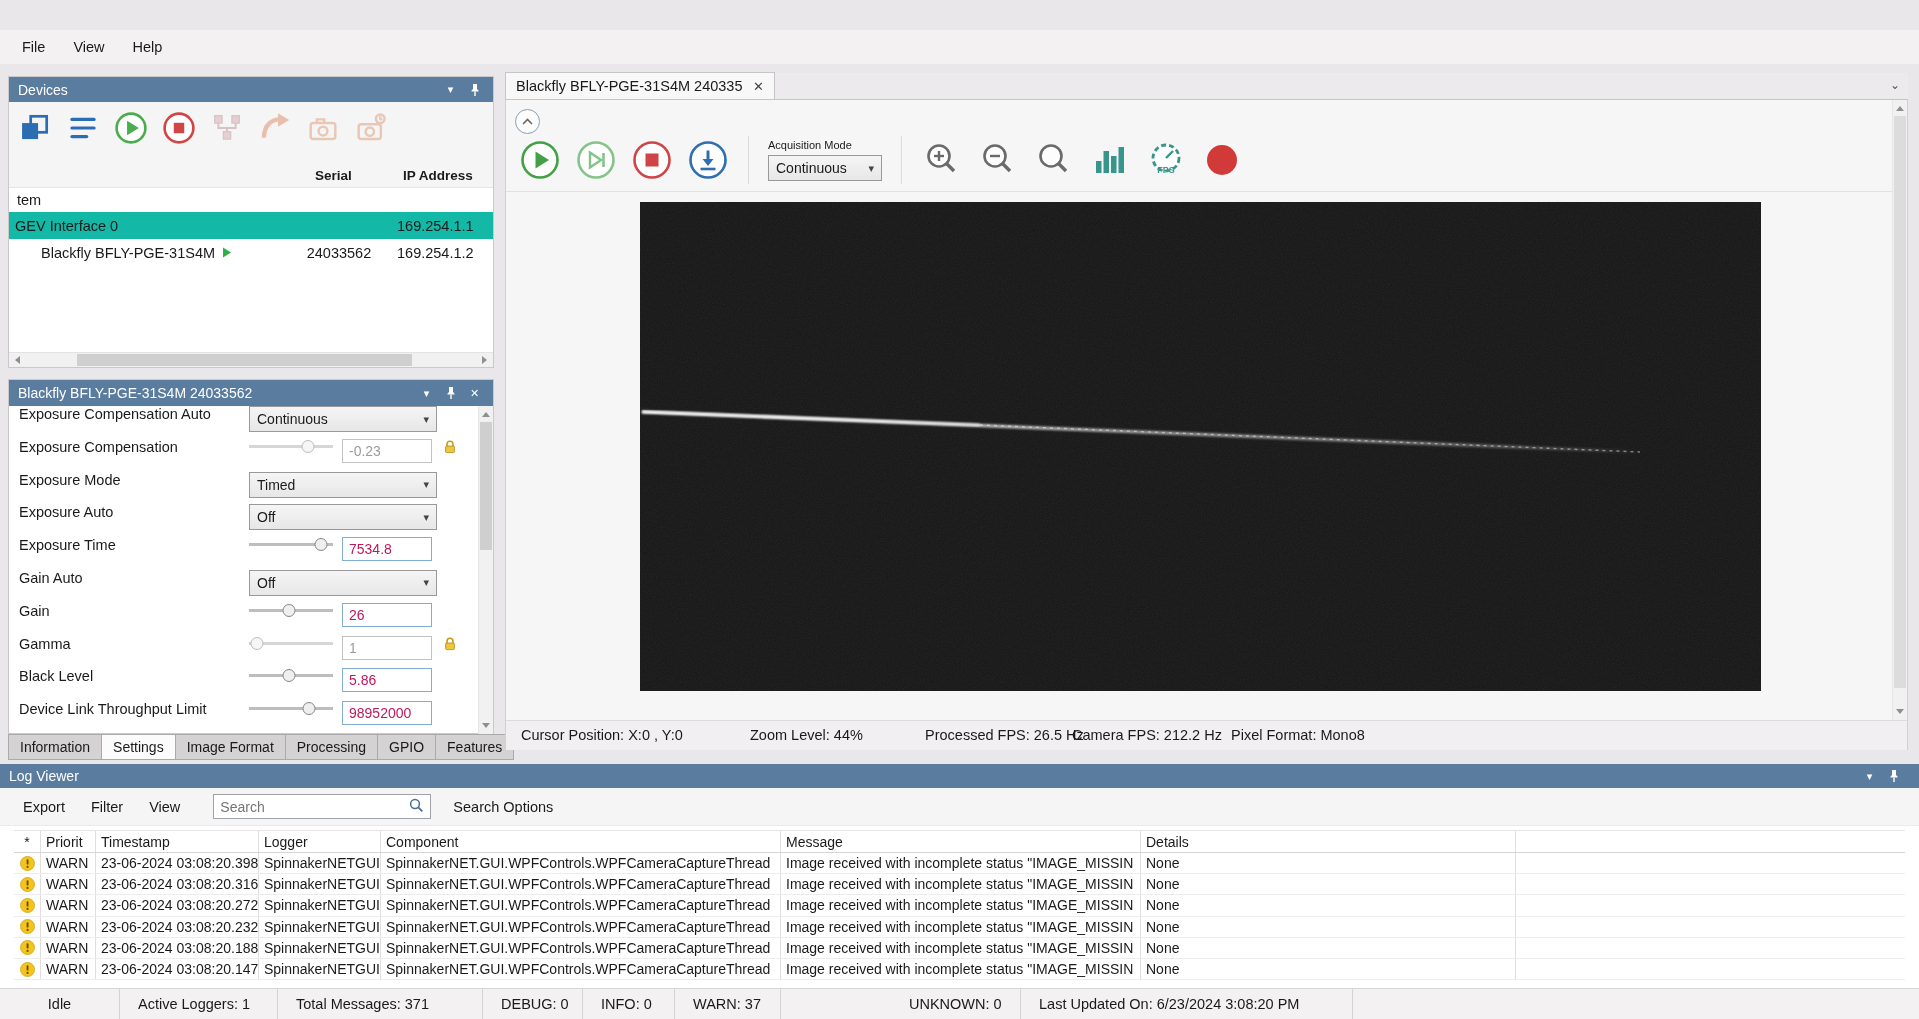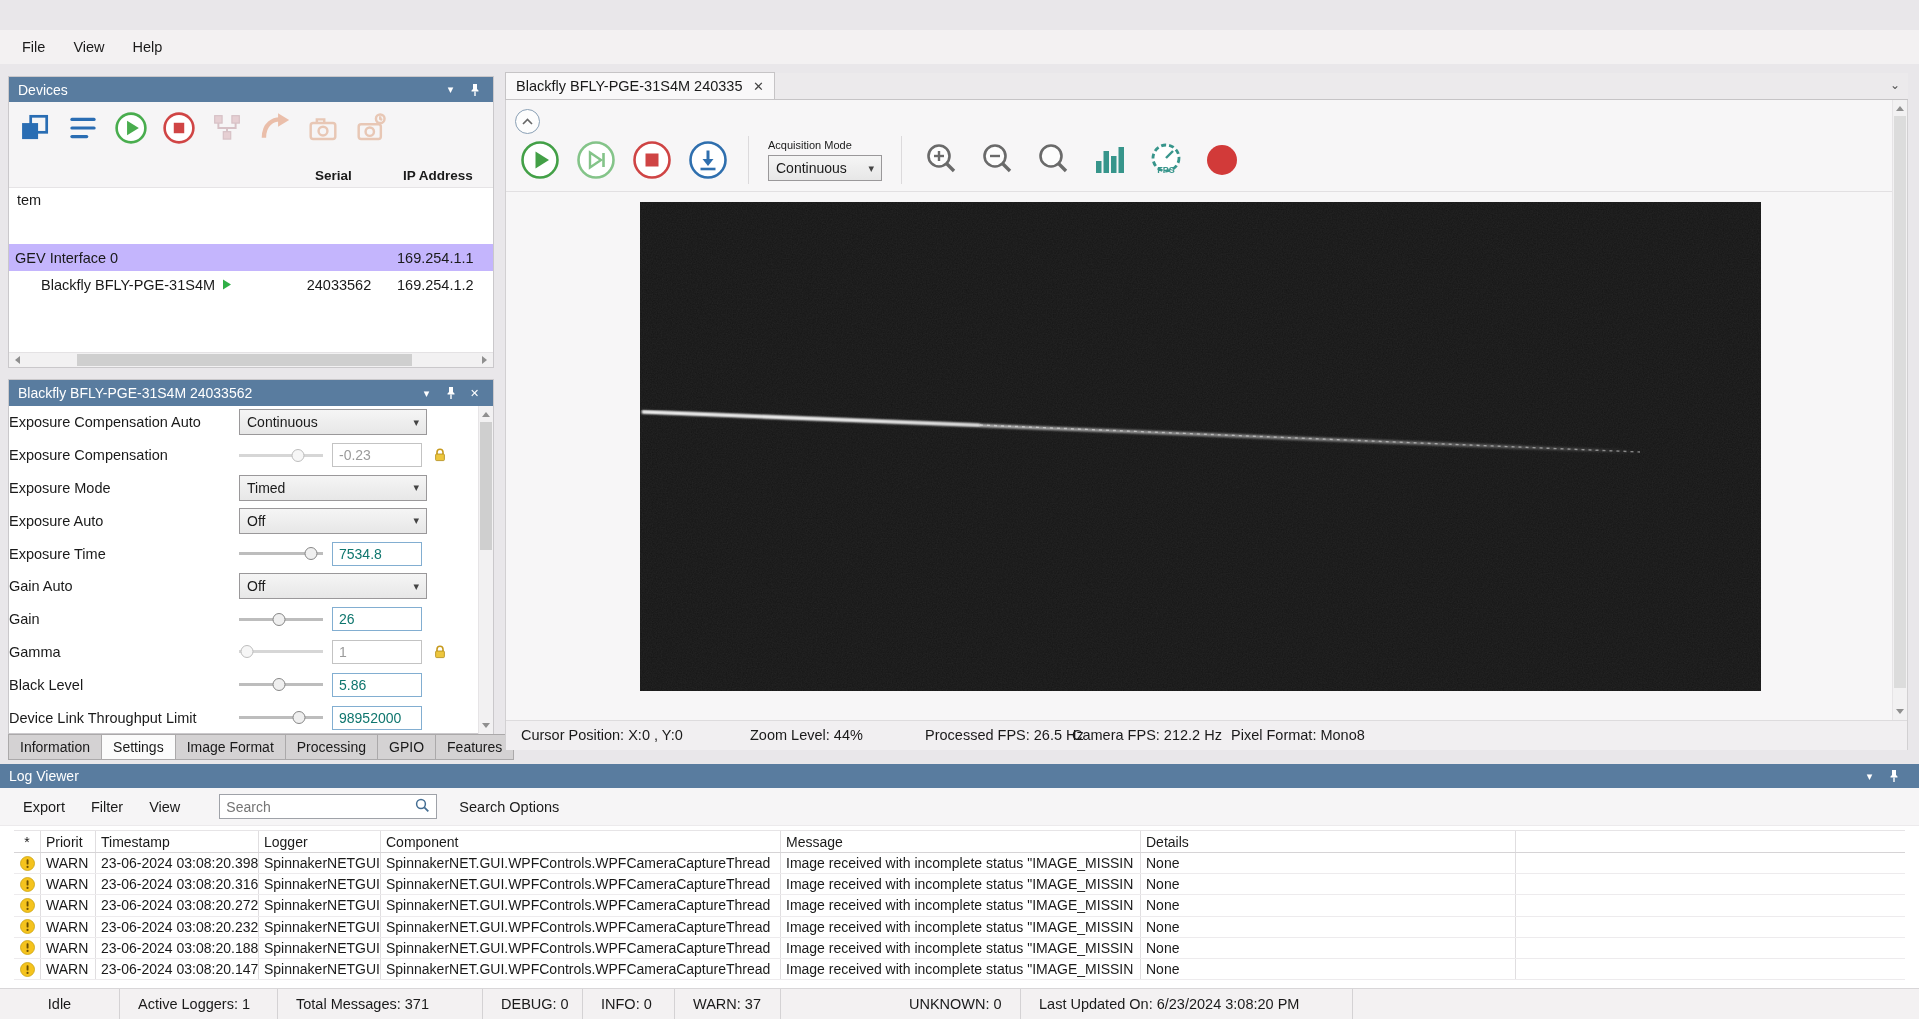--- a/index.html
+++ b/index.html
@@ -21,48 +21,48 @@
   .phead-ico{width:19px;height:17px;display:flex;align-items:center;justify-content:center;color:#fff;font-size:11px;margin-left:5px;}
 
   
   .devices{position:absolute;left:8px;top:76px;width:486px;height:292px;background:#fff;border:1px solid #cac8cb;display:flex;flex-direction:column;}
   .dev-toolbar{position:relative;height:86px;background:#f6f5f6;border-bottom:1px solid #e6e4e6;padding:6px 0 0 6px;display:flex;gap:8px;flex:0 0 auto;}
   .tbtn{width:40px;height:40px;display:flex;align-items:center;justify-content:center;}
   .dev-col-serial{position:absolute;bottom:4px;left:306px;font-weight:bold;font-size:13.5px;margin-top:36px;}
   .dev-col-ip{position:absolute;bottom:4px;left:394px;font-weight:bold;font-size:13.5px;}
   .dev-itemrow{height:24px;display:flex;align-items:center;padding-left:8px;font-size:14.5px;flex:0 0 auto;}
   .dev-row{display:grid;grid-template-columns:1fr 96px 106px;height:27px;align-items:center;font-size:14.5px;flex:0 0 auto;}
-  .dev-row.sel{background:#c4b5fd;margin-top:32px;}
+  .dev-row.sel{background:#14b8a6;}
   .dev-name{display:flex;align-items:center;gap:7px;padding-left:6px;}
   .dev-name.indent{padding-left:32px;}
   .dev-serial{text-align:center;}
   .dev-ip{padding-left:10px;}
   .dev-fill{flex:1;background:#fff;}
   .hscroll{position:relative;height:15px;background:#f2f1f2;border-top:1px solid #e4e2e4;flex:0 0 auto;}
   .hs-btn{position:absolute;top:0;width:16px;height:14px;display:flex;align-items:center;justify-content:center;}
   .hs-thumb{position:absolute;left:68px;top:1px;width:335px;height:12px;background:#cfcfcf;}
   .arrL{width:0;height:0;border:4px solid transparent;border-right:5px solid #8f8f8f;margin-right:3px;}
   .arrR{width:0;height:0;border:4px solid transparent;border-left:5px solid #8f8f8f;margin-left:3px;}
   .arrU{width:0;height:0;border:4px solid transparent;border-bottom:5px solid #8f8f8f;margin-bottom:2px;}
   .arrD{width:0;height:0;border:4px solid transparent;border-top:5px solid #8f8f8f;margin-top:2px;}
 
   
   .settings{position:absolute;left:8px;top:379px;width:486px;height:355px;background:#fff;border:1px solid #cac8cb;display:flex;flex-direction:column;}
   .settings .phead{height:26px;}
   .set-body{position:relative;flex:1;display:flex;flex-direction:column;padding-right:15px;}
-  .set-row{flex:0 0 32.8px;display:flex;align-items:center;padding-left:0;}
+  .set-row{flex:0 0 32.8px;display:flex;align-items:flex-start;padding-left:10px;}
   .set-label{width:230px;font-size:14.5px;}
   .dd{width:188px;height:26px;border:1px solid #9a989a;background:linear-gradient(#f5f5f5,#e7e7e7);display:flex;align-items:center;justify-content:space-between;padding:0 7px;font-size:14px;}
   .dd-arrow{color:#444;font-size:11px;}
   .slider{position:relative;width:84px;height:15px;margin-right:9px;}
   .slider .track{position:absolute;left:0;right:0;top:6px;height:3px;background:#bdbdbd;}
   .slider .thumb{position:absolute;top:1px;width:13px;height:13px;border-radius:50%;background:#efefef;border:1px solid #878787;transform:translateX(-50%);}
   .slider.dis .track{background:#d6d6d6;}
   .slider.dis .thumb{border-color:#bdbdbd;background:#f6f6f6;}
-  .set-input{width:90px;height:24px;border:1px solid #82aed1;padding:0 6px;font-size:14px;font-family:"Liberation Sans",sans-serif;color:#0f766e;background:#fff;}
+  .set-input{width:90px;height:24px;border:1px solid #82aed1;padding:0 6px;font-size:14px;font-family:"Liberation Sans",sans-serif;color:#be185d;background:#fff;}
   .set-input.dis{border-color:#c3c3c3;color:#9b9b9b;}
   .lock{margin-left:10px;display:flex;}
   .vscroll{position:absolute;right:0;top:0;bottom:0;width:15px;background:#f2f1f2;border-left:1px solid #e6e4e6;}
   .vs-btn{position:absolute;left:0;width:14px;height:15px;display:flex;align-items:center;justify-content:center;}
   .vs-thumb{position:absolute;left:1px;top:16px;width:12px;height:128px;background:#cfcfcf;}
 
   
   .tabs{position:absolute;left:8px;top:734px;height:26px;display:flex;}
   .tab{padding:0 11px;display:flex;align-items:center;background:#d4d2d3;border:1px solid #abA9aa;border-right:none;font-size:14px;}
   .tab:last-child{border-right:1px solid #abA9aa;}
@@ -89,21 +89,21 @@
   .vstatus span{position:absolute;top:6px;white-space:nowrap;}
   .vst1{left:15px;} .vst2{left:244px;} .vst3{left:419px;} .vst4{left:566px;} .vst5{left:725px;}
   .vscrollbar{position:absolute;right:0;top:0;width:15px;height:620px;background:#f2f1f2;border-left:1px solid #e6e4e6;}
   .vscrollbar .vs-thumb{top:16px;height:572px;background:#dcdcdc;}
 
   
   .logpanel{position:absolute;left:0;top:764px;width:1919px;height:224px;background:#fff;}
   .logpanel .phead{height:24px;padding-right:16px;}
   .log-toolbar{height:38px;background:#f6f5f6;display:flex;align-items:center;padding-left:10px;border-bottom:1px solid #eceaec;}
   .log-menu-item{padding:0 13px;font-size:14.5px;}
-  .log-search{margin-left:26px;width:218px;height:25px;border:1px solid #9fa2a8;background:#fff;display:flex;align-items:center;padding:0 6px;}
+  .log-search{margin-left:20px;width:218px;height:25px;border:1px solid #9fa2a8;background:#fff;display:flex;align-items:center;padding:0 6px;}
   .log-search input{flex:1;border:none;outline:none;font-size:14px;font-family:"Liberation Sans",sans-serif;color:#333;min-width:0;}
   .search-options{margin-left:22px;font-size:14.5px;}
   .log-table{margin:4px 14px 0 14px;}
   .lt-head,.lt-row{display:grid;grid-template-columns:27px 55px 163px 122px 400px 360px 375px;}
   .lt-head{height:23px;border-bottom:1px solid #d6d4d6;border-top:1px solid #e6e4e6;}
   .lt-head .ltc{font-size:14px;}
   .ltc{padding-left:5px;height:100%;display:flex;align-items:center;border-right:1px solid #e0dee0;overflow:hidden;white-space:nowrap;}
   .ltc.center{justify-content:center;padding-left:0;}
   .lt-row{height:21.2px;border-bottom:1px solid #edebed;font-size:14px;}
 

